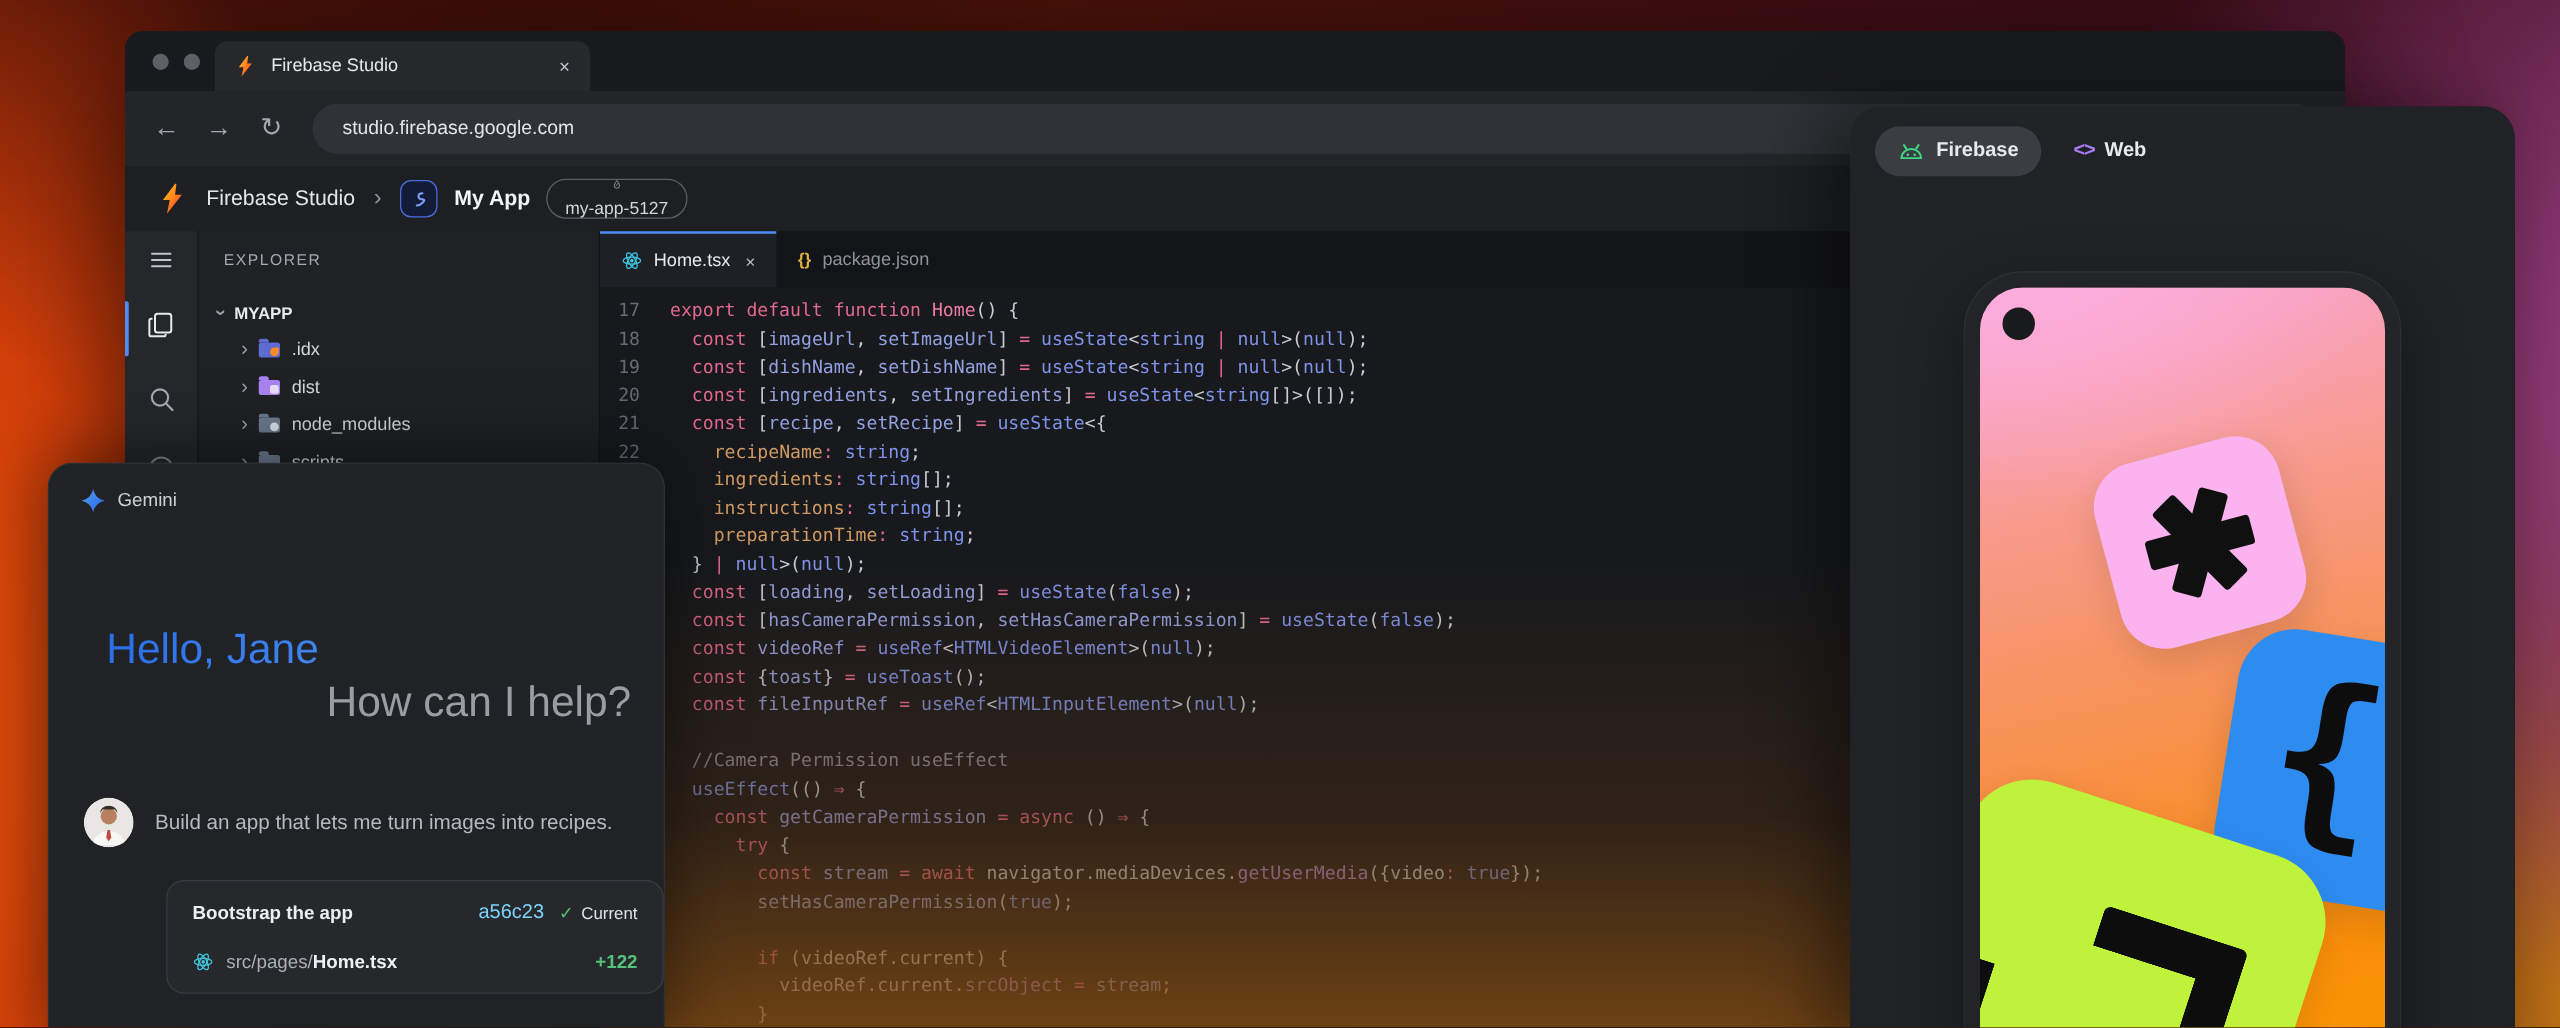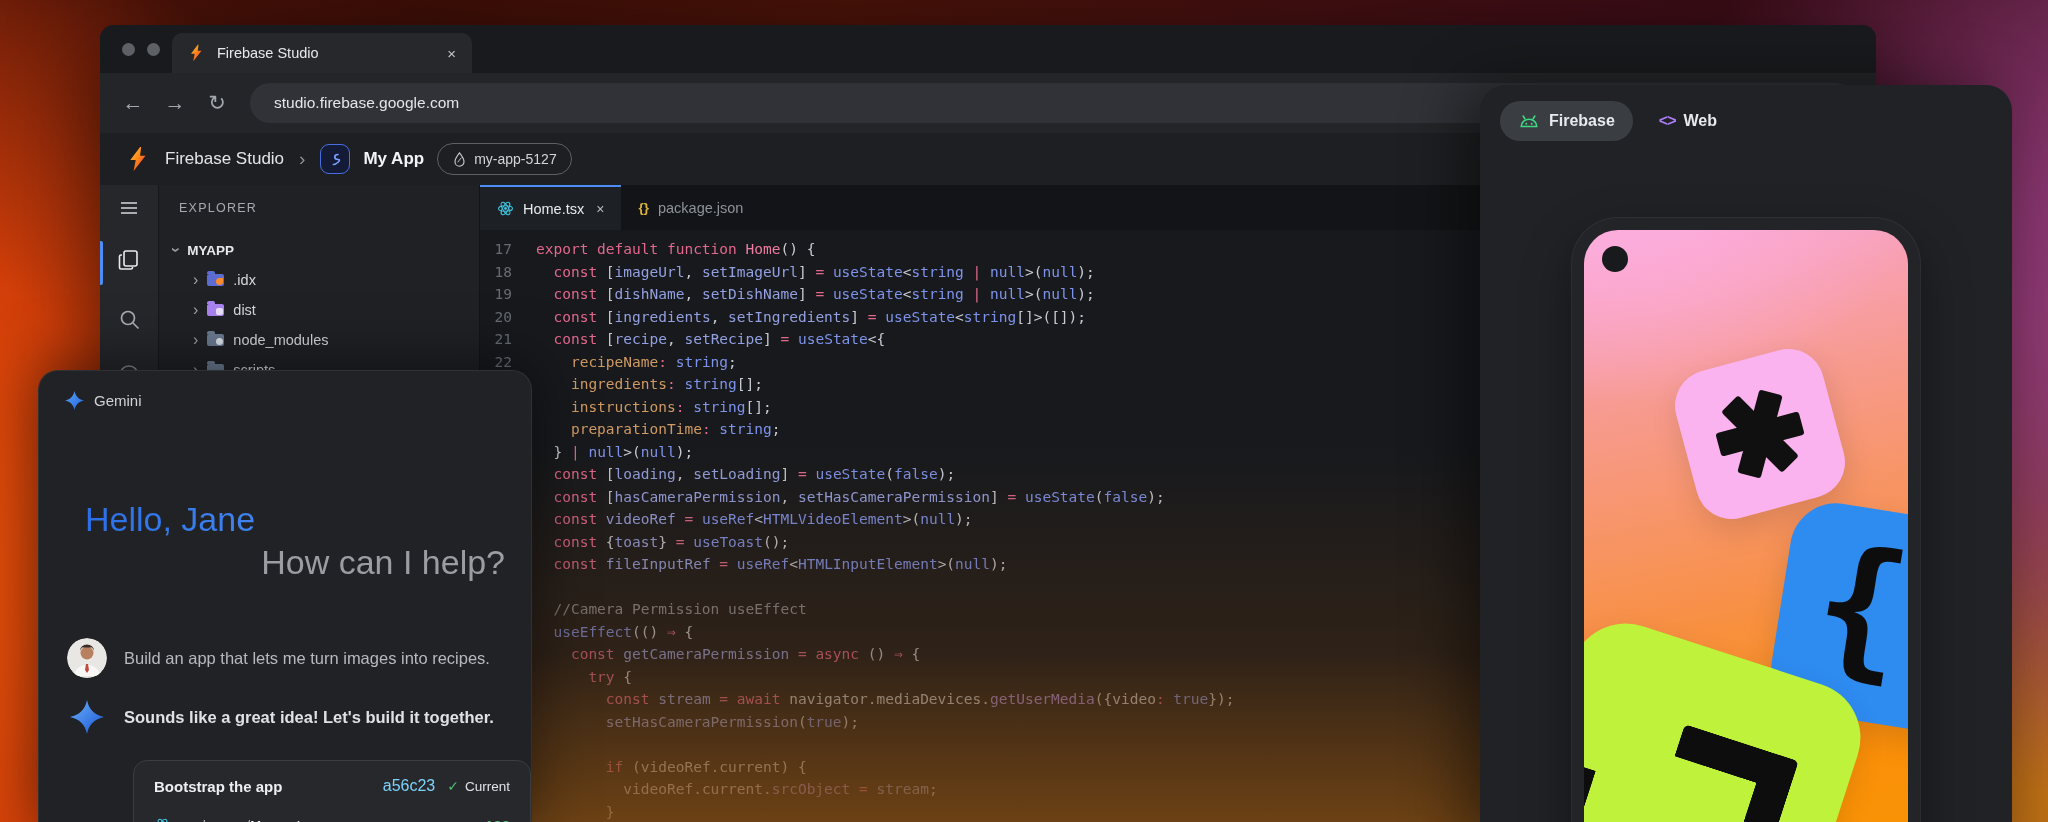--- a/index.html
+++ b/index.html
@@ -27,21 +27,21 @@
   .btab .x{margin-left:auto;color:#c3c6cb;font-size:15px;}
   .toolbar{position:absolute;top:48px;left:0;right:0;height:60px;background:#232528;}
   .navic{position:absolute;top:15px;color:#a3a8ae;font-size:21px;line-height:30px;width:30px;text-align:center;}
   .urlpill{position:absolute;left:150px;top:10px;height:40px;width:1606px;border-radius:21px;background:#303237;
     color:#e3e5e8;font-size:15.5px;line-height:40px;padding-left:24px;}
   .apphead{position:absolute;top:108px;left:0;right:0;height:52px;background:#1d1f22;display:flex;align-items:center;padding-left:26px;gap:13px;}
   .apphead .prod{font-size:17px;color:#e3e5e8;}
   .apphead .sep{font-size:19px;color:#8d9197;margin:0 2px;}
   .appicon{width:30px;height:30px;border-radius:9px;border:1.6px solid #4a6ee0;background:#131b37;display:flex;align-items:center;justify-content:center;}
   .apphead .appname{font-size:17px;font-weight:bold;color:#f2f4f6;}
-  .idpill{display:flex;align-items:center;gap:7px;border:1px solid #5c6065;border-radius:999px;height:32px;padding:0 14px;color:#d3d5d9;font-size:14px;}
+  .idpill{display:flex;align-items:center;gap:7px;border:1px solid #5c6065;border-radius:999px;height:32px;padding:0 14px;color:#d3d5d9;font-size:14px;flex-direction:column;}
 
   .workspace{position:absolute;top:160px;left:0;right:0;bottom:0;display:flex;}
   .abar{width:58px;background:#25272b;position:relative;}
   .aico{position:absolute;left:0;width:58px;display:flex;justify-content:center;}
   .activebar{position:absolute;left:0;top:56px;width:3px;height:44px;background:#4c8df6;border-radius:0 2px 2px 0;}
   .explorer{width:322px;background:#1f2125;border-left:1px solid #16171a;border-right:1px solid #131417;position:relative;}
   .exptitle{padding:16px 0 0 20px;font-size:12.5px;letter-spacing:.10em;color:#a6aab0;}
   .tree{margin-top:14px;}
   .trow{height:30px;display:flex;align-items:center;gap:9px;color:#d6d8db;font-size:14.5px;padding-left:34px;}
   .trow.root{padding-left:14px;font-weight:bold;font-size:13.5px;color:#e6e8ea;margin-top:20px;}
@@ -370,32 +370,20 @@
           <circle cx="20" cy="20" r="20" fill="#e9e7e3"></circle>
           <circle cx="20" cy="15" r="6.5" fill="#b9805f"></circle>
           <path d="M13 12.5 a7 6 0 0 1 14 0 l-2 -3 h-10 Z" fill="#3a2e28"></path>
           <path d="M7 38 a13 11 0 0 1 26 0 Z" fill="#f7f7f5"></path>
           <path d="M19 26 h2 l1 6 -2 3 -2 -3 Z" fill="#c04a3e"></path>
         </svg>
       </span>
       <span class="txt">Build an app that lets me turn images into recipes.</span>
     </div>
 
-    <div class="msg ai" style="margin-top:22px;">
-      <svg width="34" height="34" viewBox="0 0 24 24" style="flex:0 0 auto;margin:0 3px;">
-        <defs>
-            <linearGradient id="gs2" x1="0" y1="0" x2="1" y2="1">
-              <stop offset="0" stop-color="#6fb0f8"></stop>
-              <stop offset="1" stop-color="#1557d6"></stop>
-            </linearGradient>
-          </defs>
-        <path d="M12 0C13.4 6.8 17.2 10.6 24 12 17.2 13.4 13.4 17.2 12 24 10.6 17.2 6.8 13.4 0 12 6.8 10.6 10.6 6.8 12 0Z" fill="url(#gs2)"></path>
-      </svg>
-      <span class="txt">Sounds like a great idea! Let's build it together.</span>
-    </div>
 
     <div class="card">
       <div class="crow1">
         <span class="ctitle">Bootstrap the app</span>
         <span class="ccommit">a56c23</span>
         <span class="ccheck">✓</span>
         <span class="cstatus">Current</span>
       </div>
       <div class="crow2">
         <svg width="17" height="17" viewBox="-10 -10 20 20">

